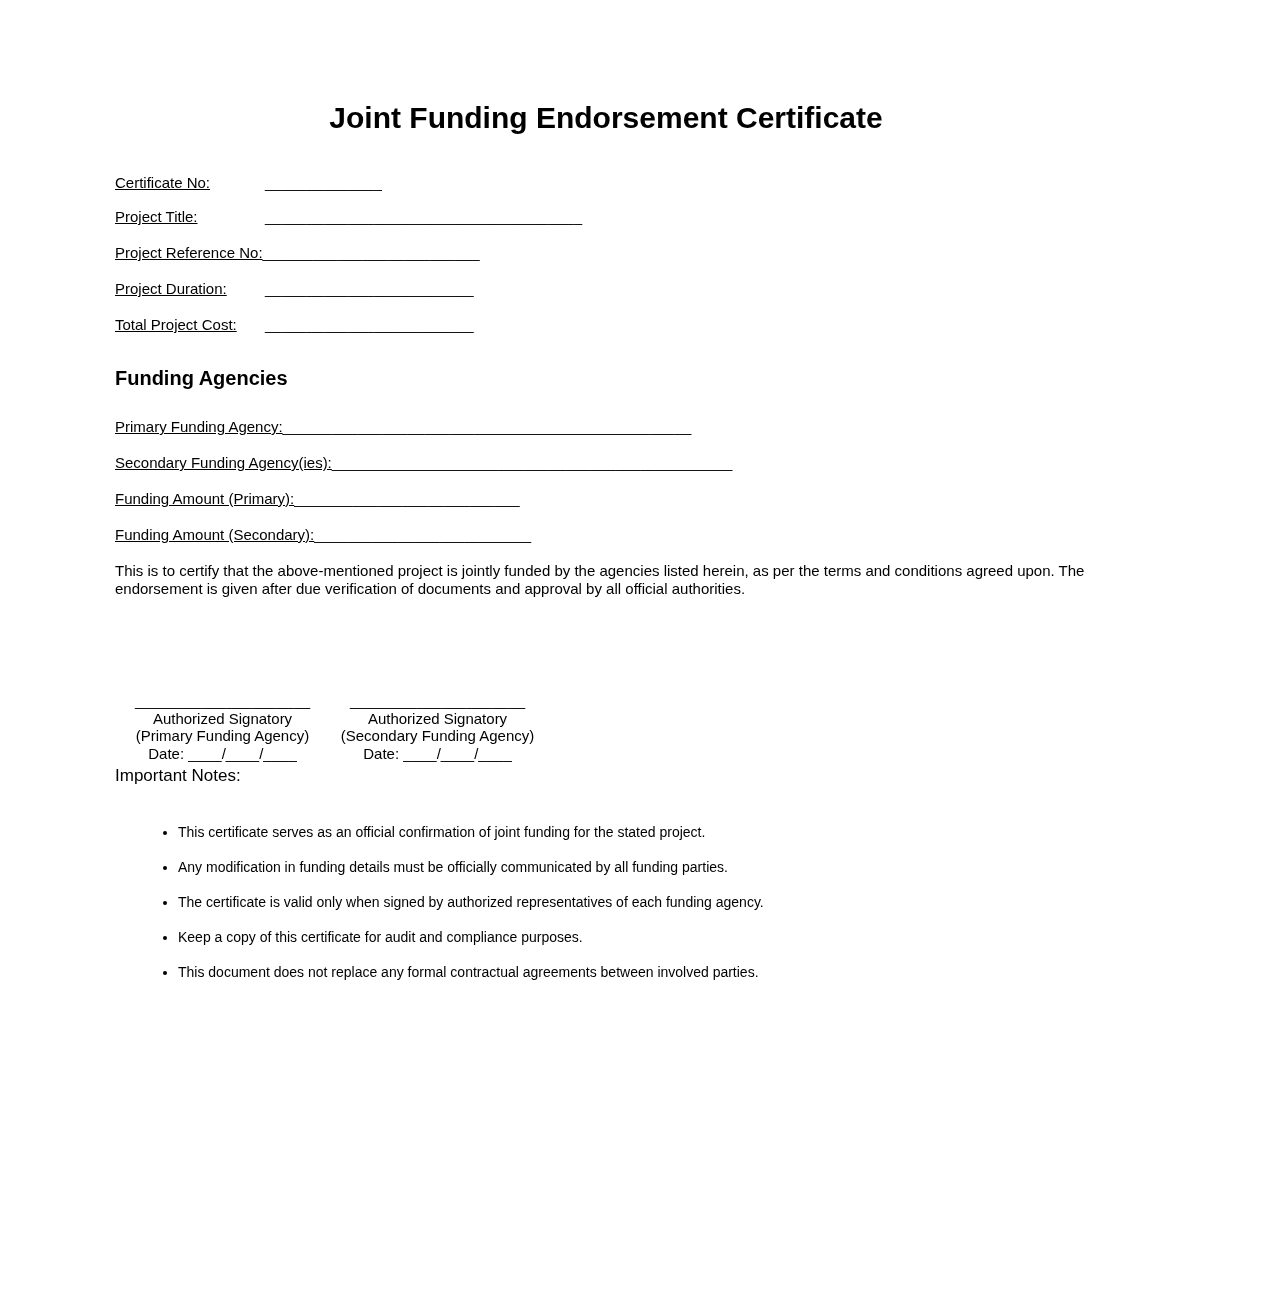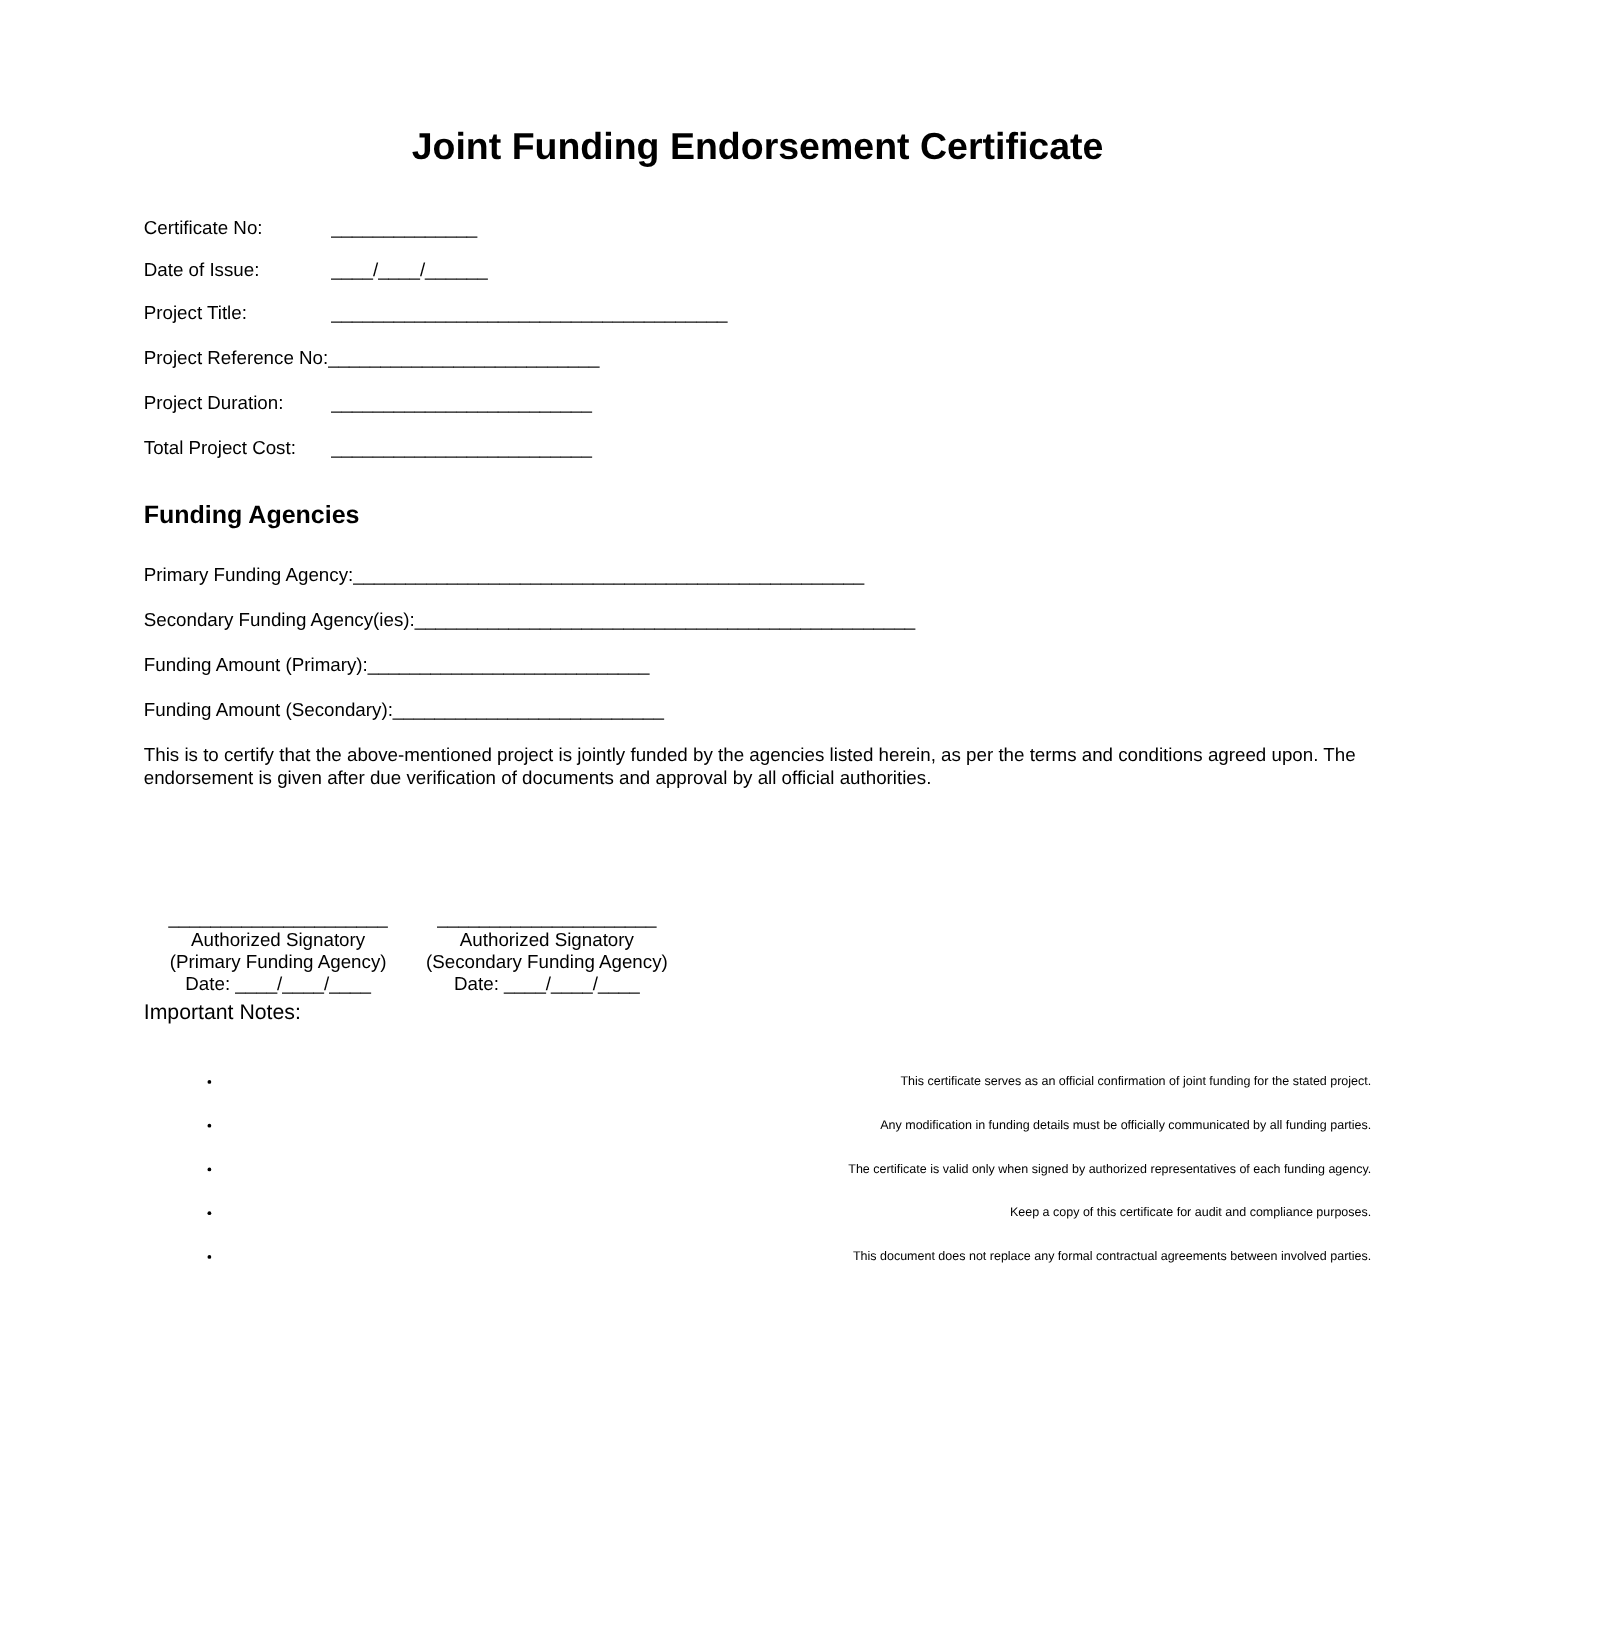--- a/index.html
+++ b/index.html
@@ -28,21 +28,21 @@
   }
   .row {
     font-size: 15px;
     line-height: 18px;
     margin: 0 0 16px 0;
     white-space: nowrap;
   }
   .section .row {
     margin-bottom: 18px;
   }
-  .row .lbl { display: inline; }
+  .row .lbl { display: inline; text-decoration: underline; }
   .row .lbl.tab {
     display: inline-block;
     width: 150px;
   }
   .blank-line { display: inline; }
   h2.section-heading {
     font-size: 20px;
     line-height: 23px;
     font-weight: bold;
     margin: 33px 0 28px 0;
@@ -69,38 +69,34 @@
     line-height: 20px;
     font-weight: normal;
     margin: 4px 0 0 0;
   }
   ul.notes-list {
     margin: 37px 0 0 0;
     padding: 0 0 0 63px;
     list-style-type: disc;
   }
   ul.notes-list li {
-    font-size: 10px;
+    font-size: 14px;
     line-height: 18px;
     margin: 0 0 17px 0;
-    text-align: right;
   }
 </style>
 </head>
 <body>
 
 <div class="page">
 
   <h1 class="doc-title">Joint Funding Endorsement Certificate</h1>
 
   <div class="row">
     <span class="lbl tab">Certificate No:</span><span class="blank-line">______________</span>
-  </div>
-  <div class="row">
-    <span class="lbl tab">Date of Issue:</span><span class="blank-line">____/____/______</span>
   </div>
 
   <div class="section">
     <div class="row">
       <span class="lbl tab">Project Title:</span><span class="blank-line">______________________________________</span>
     </div>
     <div class="row">
       <span class="lbl">Project Reference No:</span><span class="blank-line">__________________________</span>
     </div>
     <div class="row">

